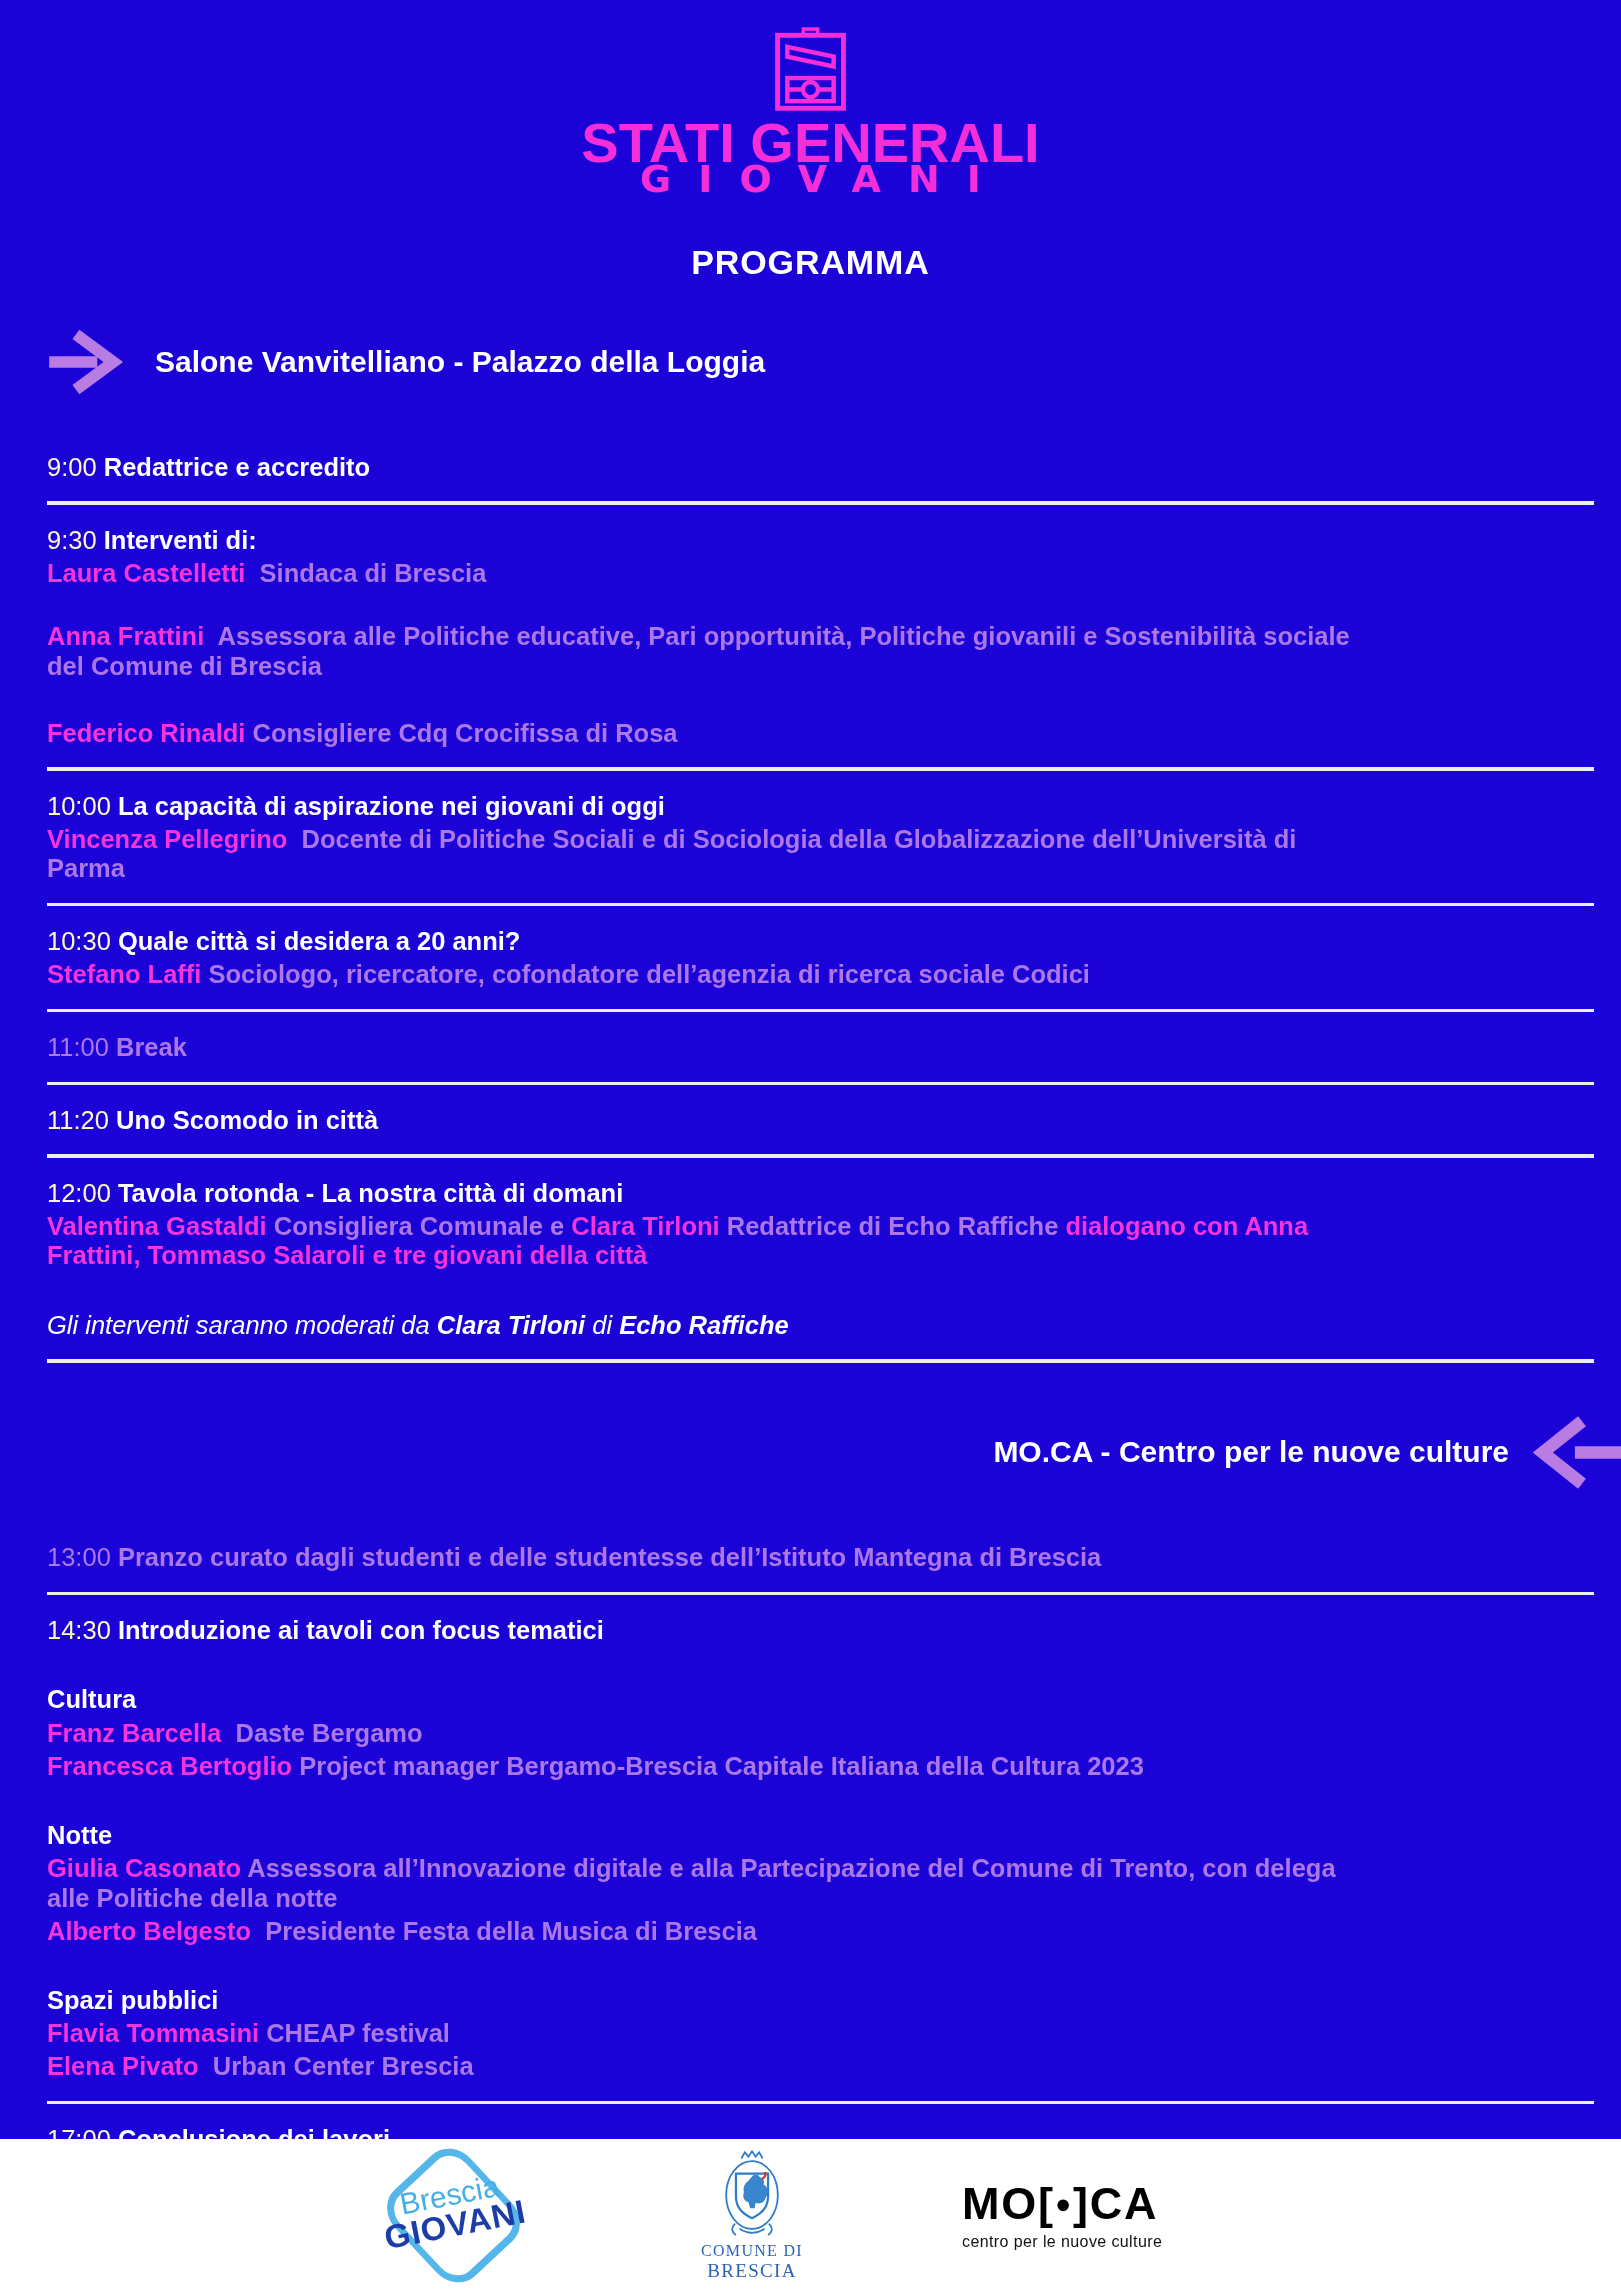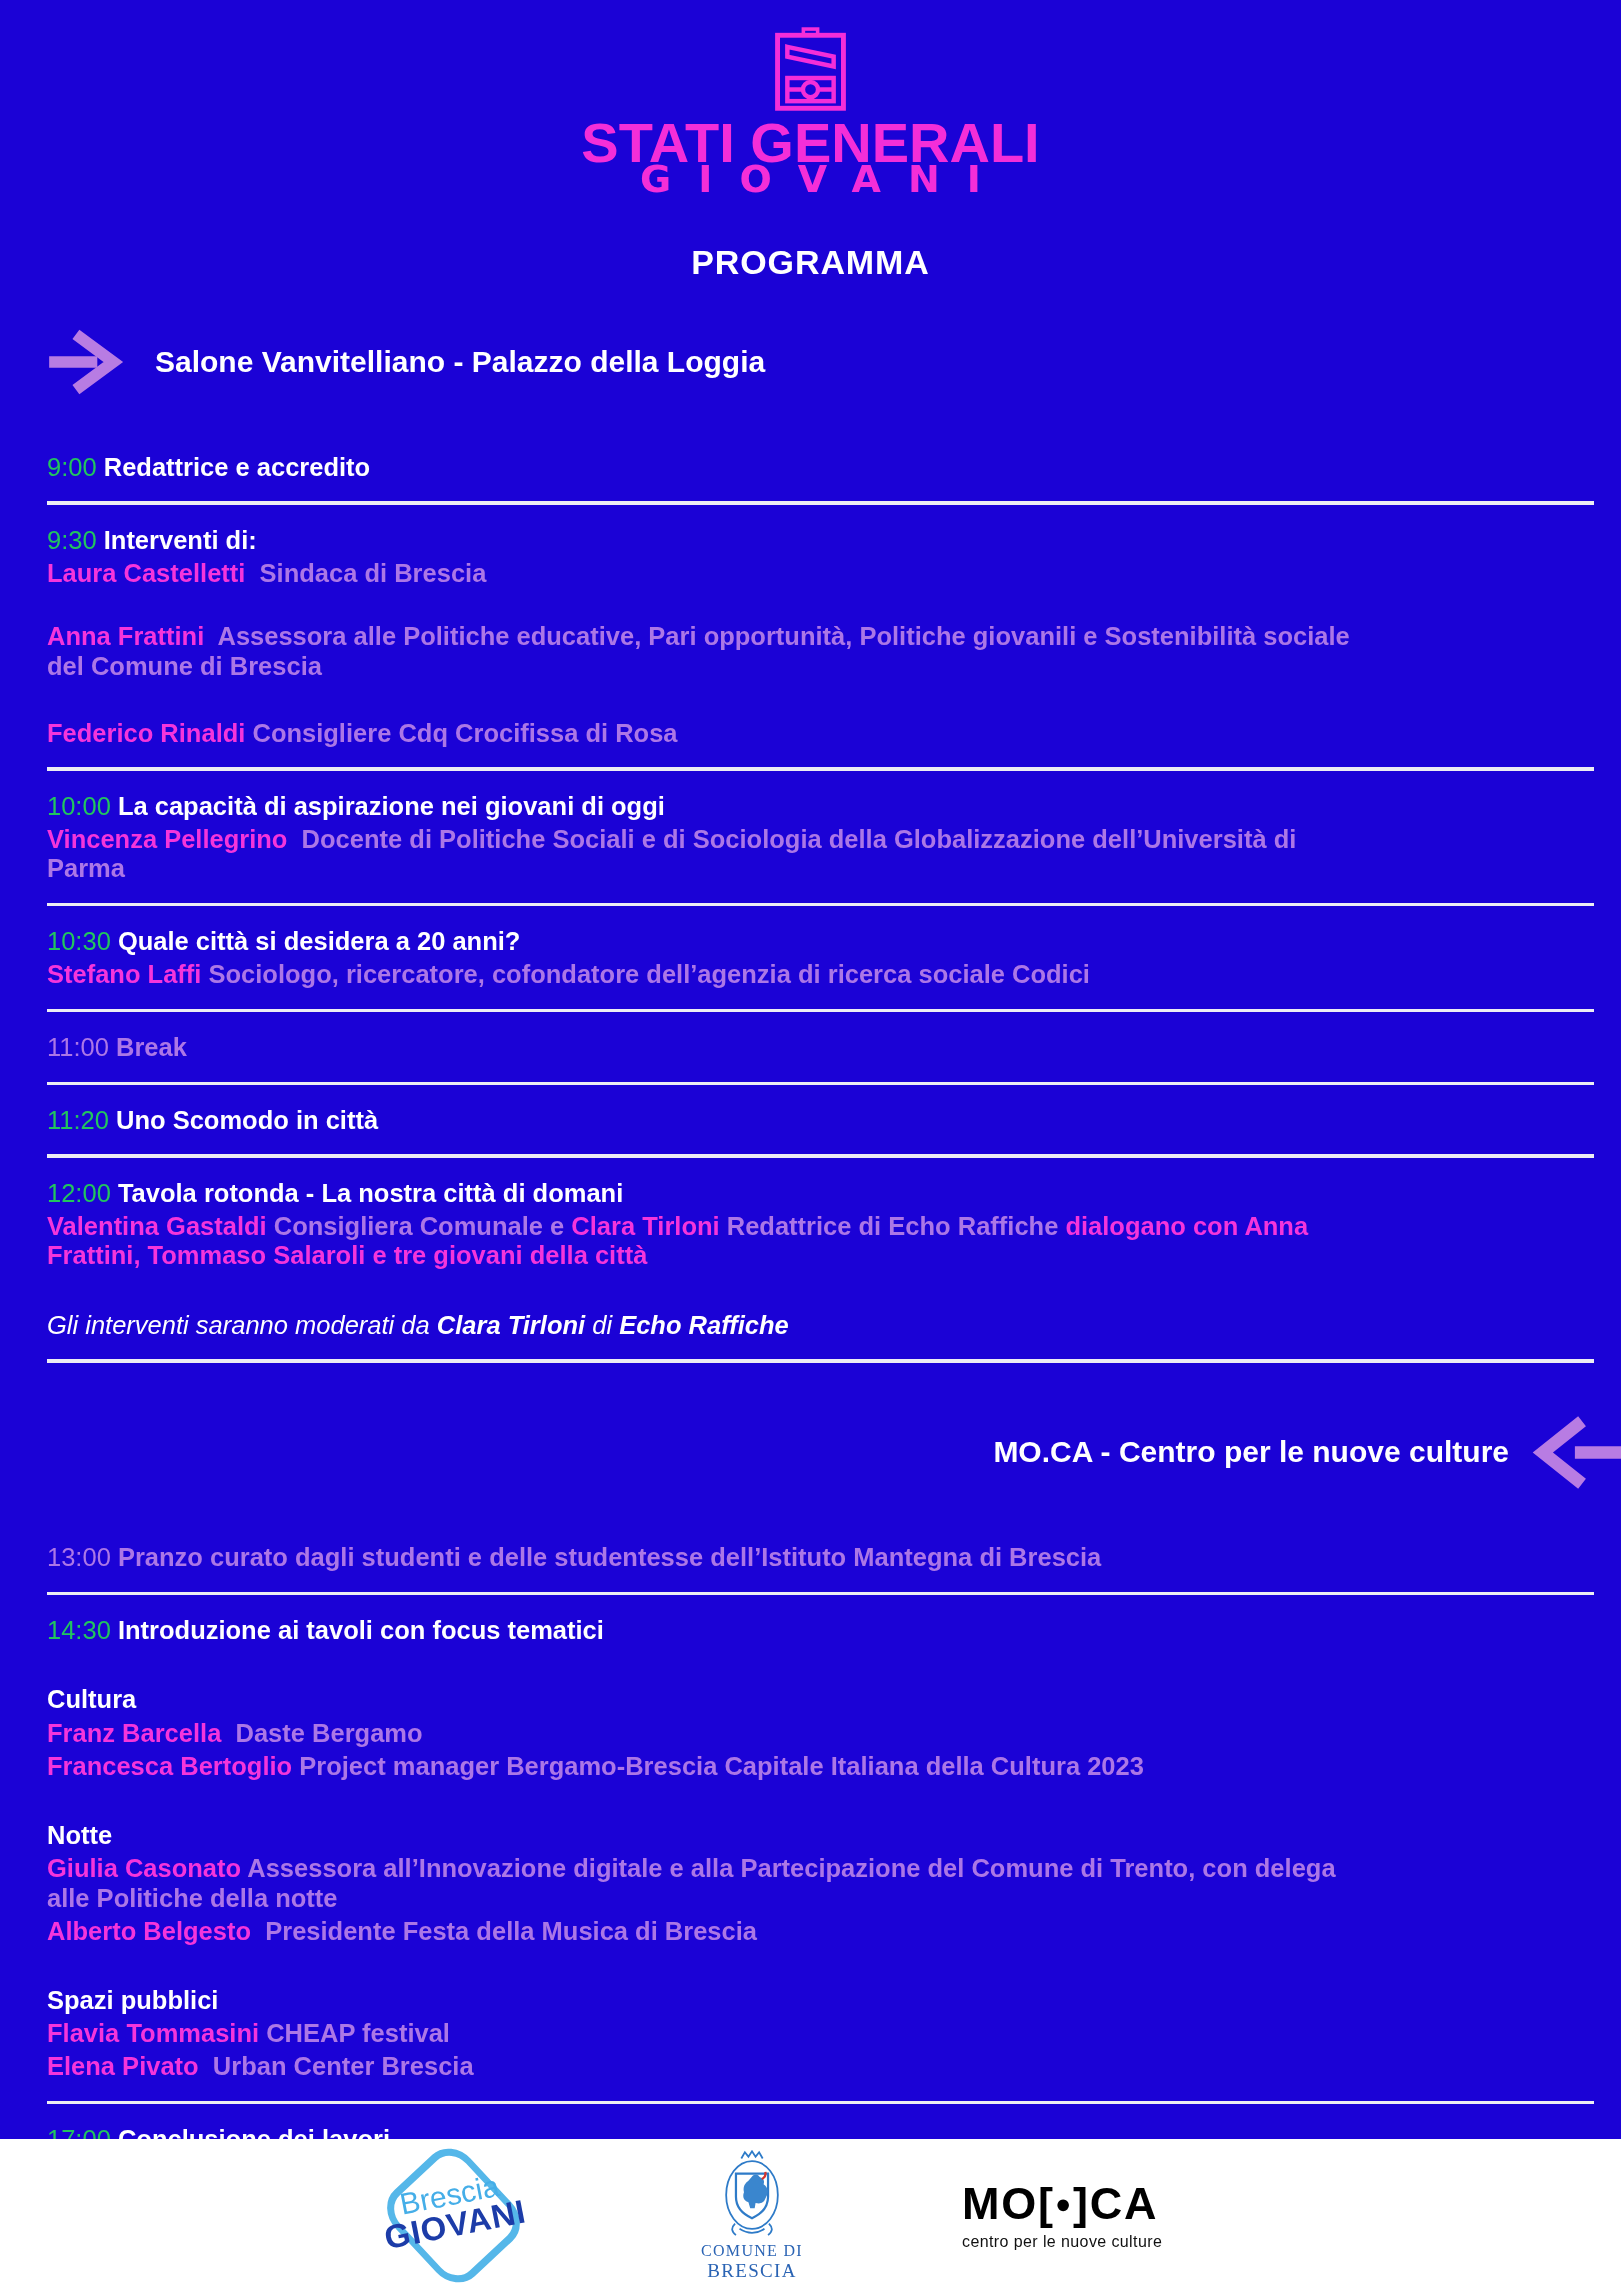--- a/index.html
+++ b/index.html
@@ -20,21 +20,21 @@
   .logo-sub{color:var(--pink);font-family:"DejaVu Sans",sans-serif;font-size:38px;font-weight:bold;
             letter-spacing:27px;padding-left:27px;margin-top:-12.5px;line-height:1;}
   .program-title{color:#ffffff;font-size:34px;font-weight:bold;letter-spacing:0.9px;margin-top:47px;line-height:1;}
   
   .content{padding:0 27px 0 47px;}
   .sec1{display:flex;align-items:center;gap:27px;margin:50px 0 56px 0;}
   .sec-title{color:#ffffff;font-size:30px;font-weight:bold;}
   .moca-header{display:flex;justify-content:flex-end;align-items:center;gap:23px;margin:52px -47px 52px 0;}
   
   .line{color:#ffffff;font-size:25.5px;line-height:1.16;margin:0;padding:1.8px 0;max-width:1334px;}
-  .sg-t{color:#22c55e;}
+  .sg-t{color:#fef9c3;}
   .sg-b{color:#ffffff;font-weight:bold;}
   .sg-n{color:var(--magenta);font-weight:bold;}
   .sg-r{color:var(--violet);font-weight:bold;}
   .sg-vt{color:var(--violet);}
   .sg-vb{color:var(--violet);font-weight:bold;}
   .sg-i{color:#ffffff;font-style:italic;}
   .sg-ib{color:#ffffff;font-style:italic;font-weight:bold;}
   .divider{height:3.6px;background:var(--divider);margin:17px 0 19px 0;}
   
   .footer{position:absolute;left:0;right:0;bottom:0;height:154px;background:#ffffff;

